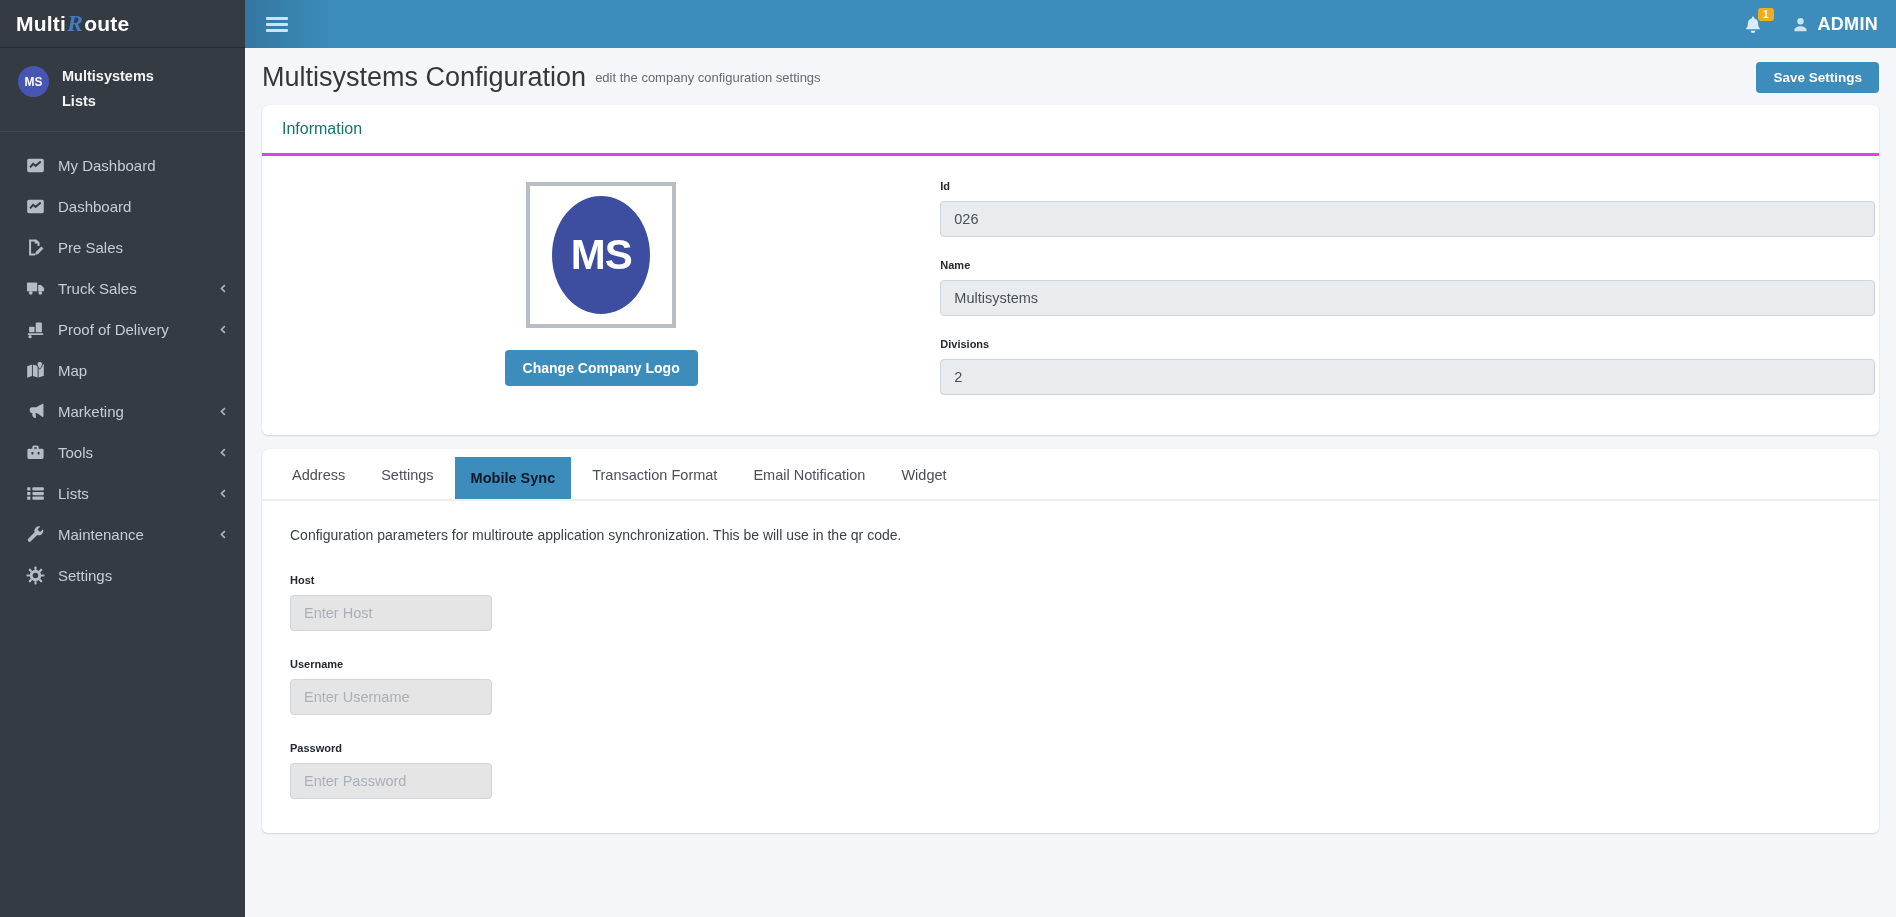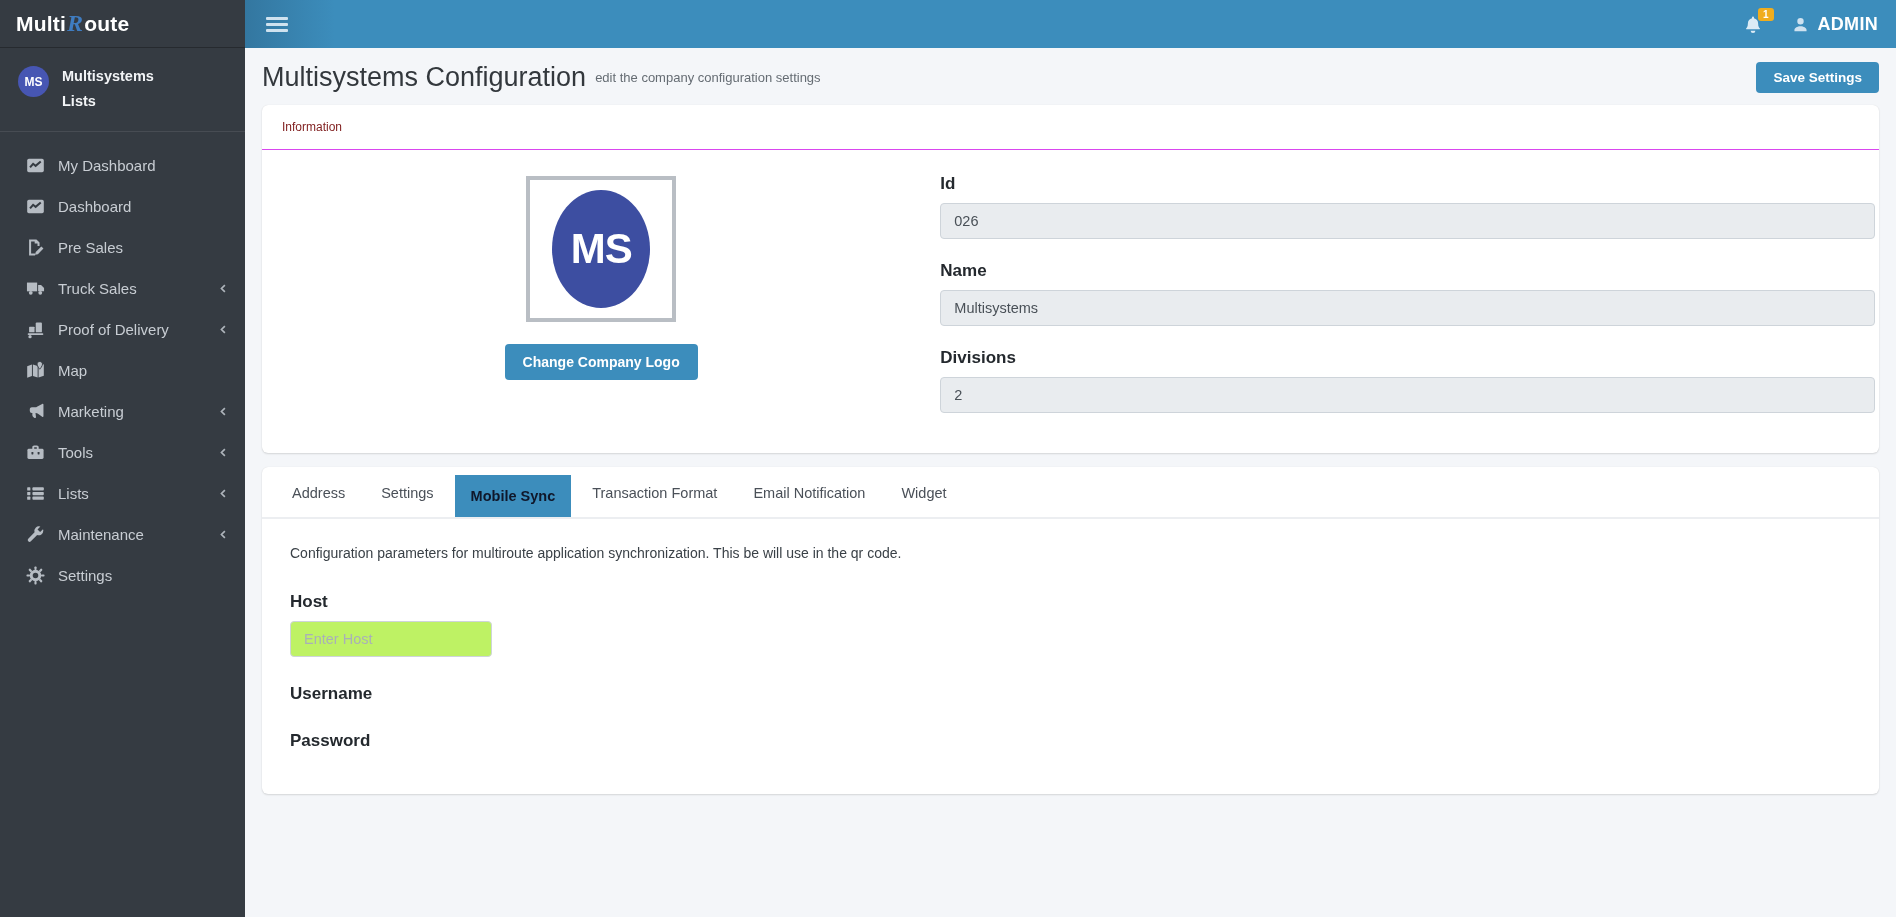--- a/index.html
+++ b/index.html
@@ -49,36 +49,36 @@
   .content { flex:1; padding:0 17px; overflow:hidden; }
   .content-header { display:flex; align-items:center; padding:14px 0 12px 0; }
   .page-title { font-size:27px; font-weight:400; color:#33383d; }
   .page-subtitle { font-size:13px; color:#656c73; margin-left:9px; font-weight:400; }
   .btn { border:none; border-radius:4px; background:#3c8dbc; color:#fff; cursor:pointer;
          font-family:"Liberation Sans", sans-serif; }
   .btn-save { margin-left:auto; padding:8px 17px; font-size:13.5px; font-weight:700; }
 
   .card { background:#ffffff; border-radius:6px; box-shadow:0 1px 2px rgba(0,0,0,.13), 0 0 1px rgba(0,0,0,.1);
           margin-bottom:14px; }
-  .card-header { padding:15px 20px; font-size:12px; color:#7f1d1d; border-bottom:1px solid #d946ef; }
+  .card-header { padding:15px 20px; font-size:16px; color:#0f766e; border-bottom:3px solid #d946ef; }
   .card-body { padding:24px 2px 40px 0; display:flex; }
 
   .logo-col { width:42%; display:flex; flex-direction:column; align-items:center; padding-top:2px; }
   .logo-box { width:150px; height:146px; background:#fff; border:4px solid #b9bec4;
               display:flex; align-items:center; justify-content:center; }
   .logo-ellipse { width:98px; height:118px; border-radius:50%; background:#3d4ea1;
                   display:flex; align-items:center; justify-content:center; }
   .logo-ellipse span { color:#fff; font-size:42px; font-weight:700; letter-spacing:-1px; }
   .btn-change-logo { margin-top:22px; padding:10px 18px; font-size:14px; font-weight:700; }
 
   .fields-col { flex:1; padding-right:2px; }
   .form-group { margin-bottom:22px; }
-  .form-label { display:block; font-size:17px; font-weight:700; color:#24292e; margin-bottom:9px; }
+  .form-label { display:block; font-size:11px; font-weight:700; color:#24292e; margin-bottom:9px; }
   .form-control { width:100%; height:36px; border:1px solid #ced4da; border-radius:4px;
-                  padding:0 13px; font-size:14.5px; color:#495057; background:#bef264;
+                  padding:0 13px; font-size:14.5px; color:#495057; background:#e5e5e5;
                   font-family:"Liberation Sans", sans-serif; outline:none; }
   .form-control:disabled, .form-control[readonly].gray { background:#e9ecef; color:#495057; }
   .form-control::placeholder { color:#a9b0b8; }
 
   
   .tabs-card { padding:0 0 34px 0; }
   .tab-bar { display:flex; align-items:center; padding:8px 15px 0 15px; border-bottom:2px solid #eceef1; }
   .tab { padding:10px 15px; margin-right:6px; font-size:14.5px; color:#4a5058; cursor:pointer;
          border-radius:4px 4px 4px 4px; margin-bottom:6px; }
   .tab.active { background:#3c8dbc; color:#0f172a; font-weight:700; margin-bottom:0; border-radius:0;
@@ -327,22 +327,24 @@
         </div>
         <div class="tab-pane">
           <p class="tab-desc">Configuration parameters for multiroute application synchronization. This be will use in the qr code.</p>
 
           <div class="sync-group">
             <label class="form-label">Host</label>
             <input class="form-control" placeholder="Enter Host" style="">
           </div>
           <div class="sync-group">
             <label class="form-label">Username</label>
+            <input class="form-control" placeholder="Enter Username" style="">
           </div>
           <div class="sync-group">
             <label class="form-label">Password</label>
+            <input class="form-control" placeholder="Enter Password" style="">
           </div>
         </div>
       </div>
 
     </div>
   </div>
 </div>
 
 </body></html>

